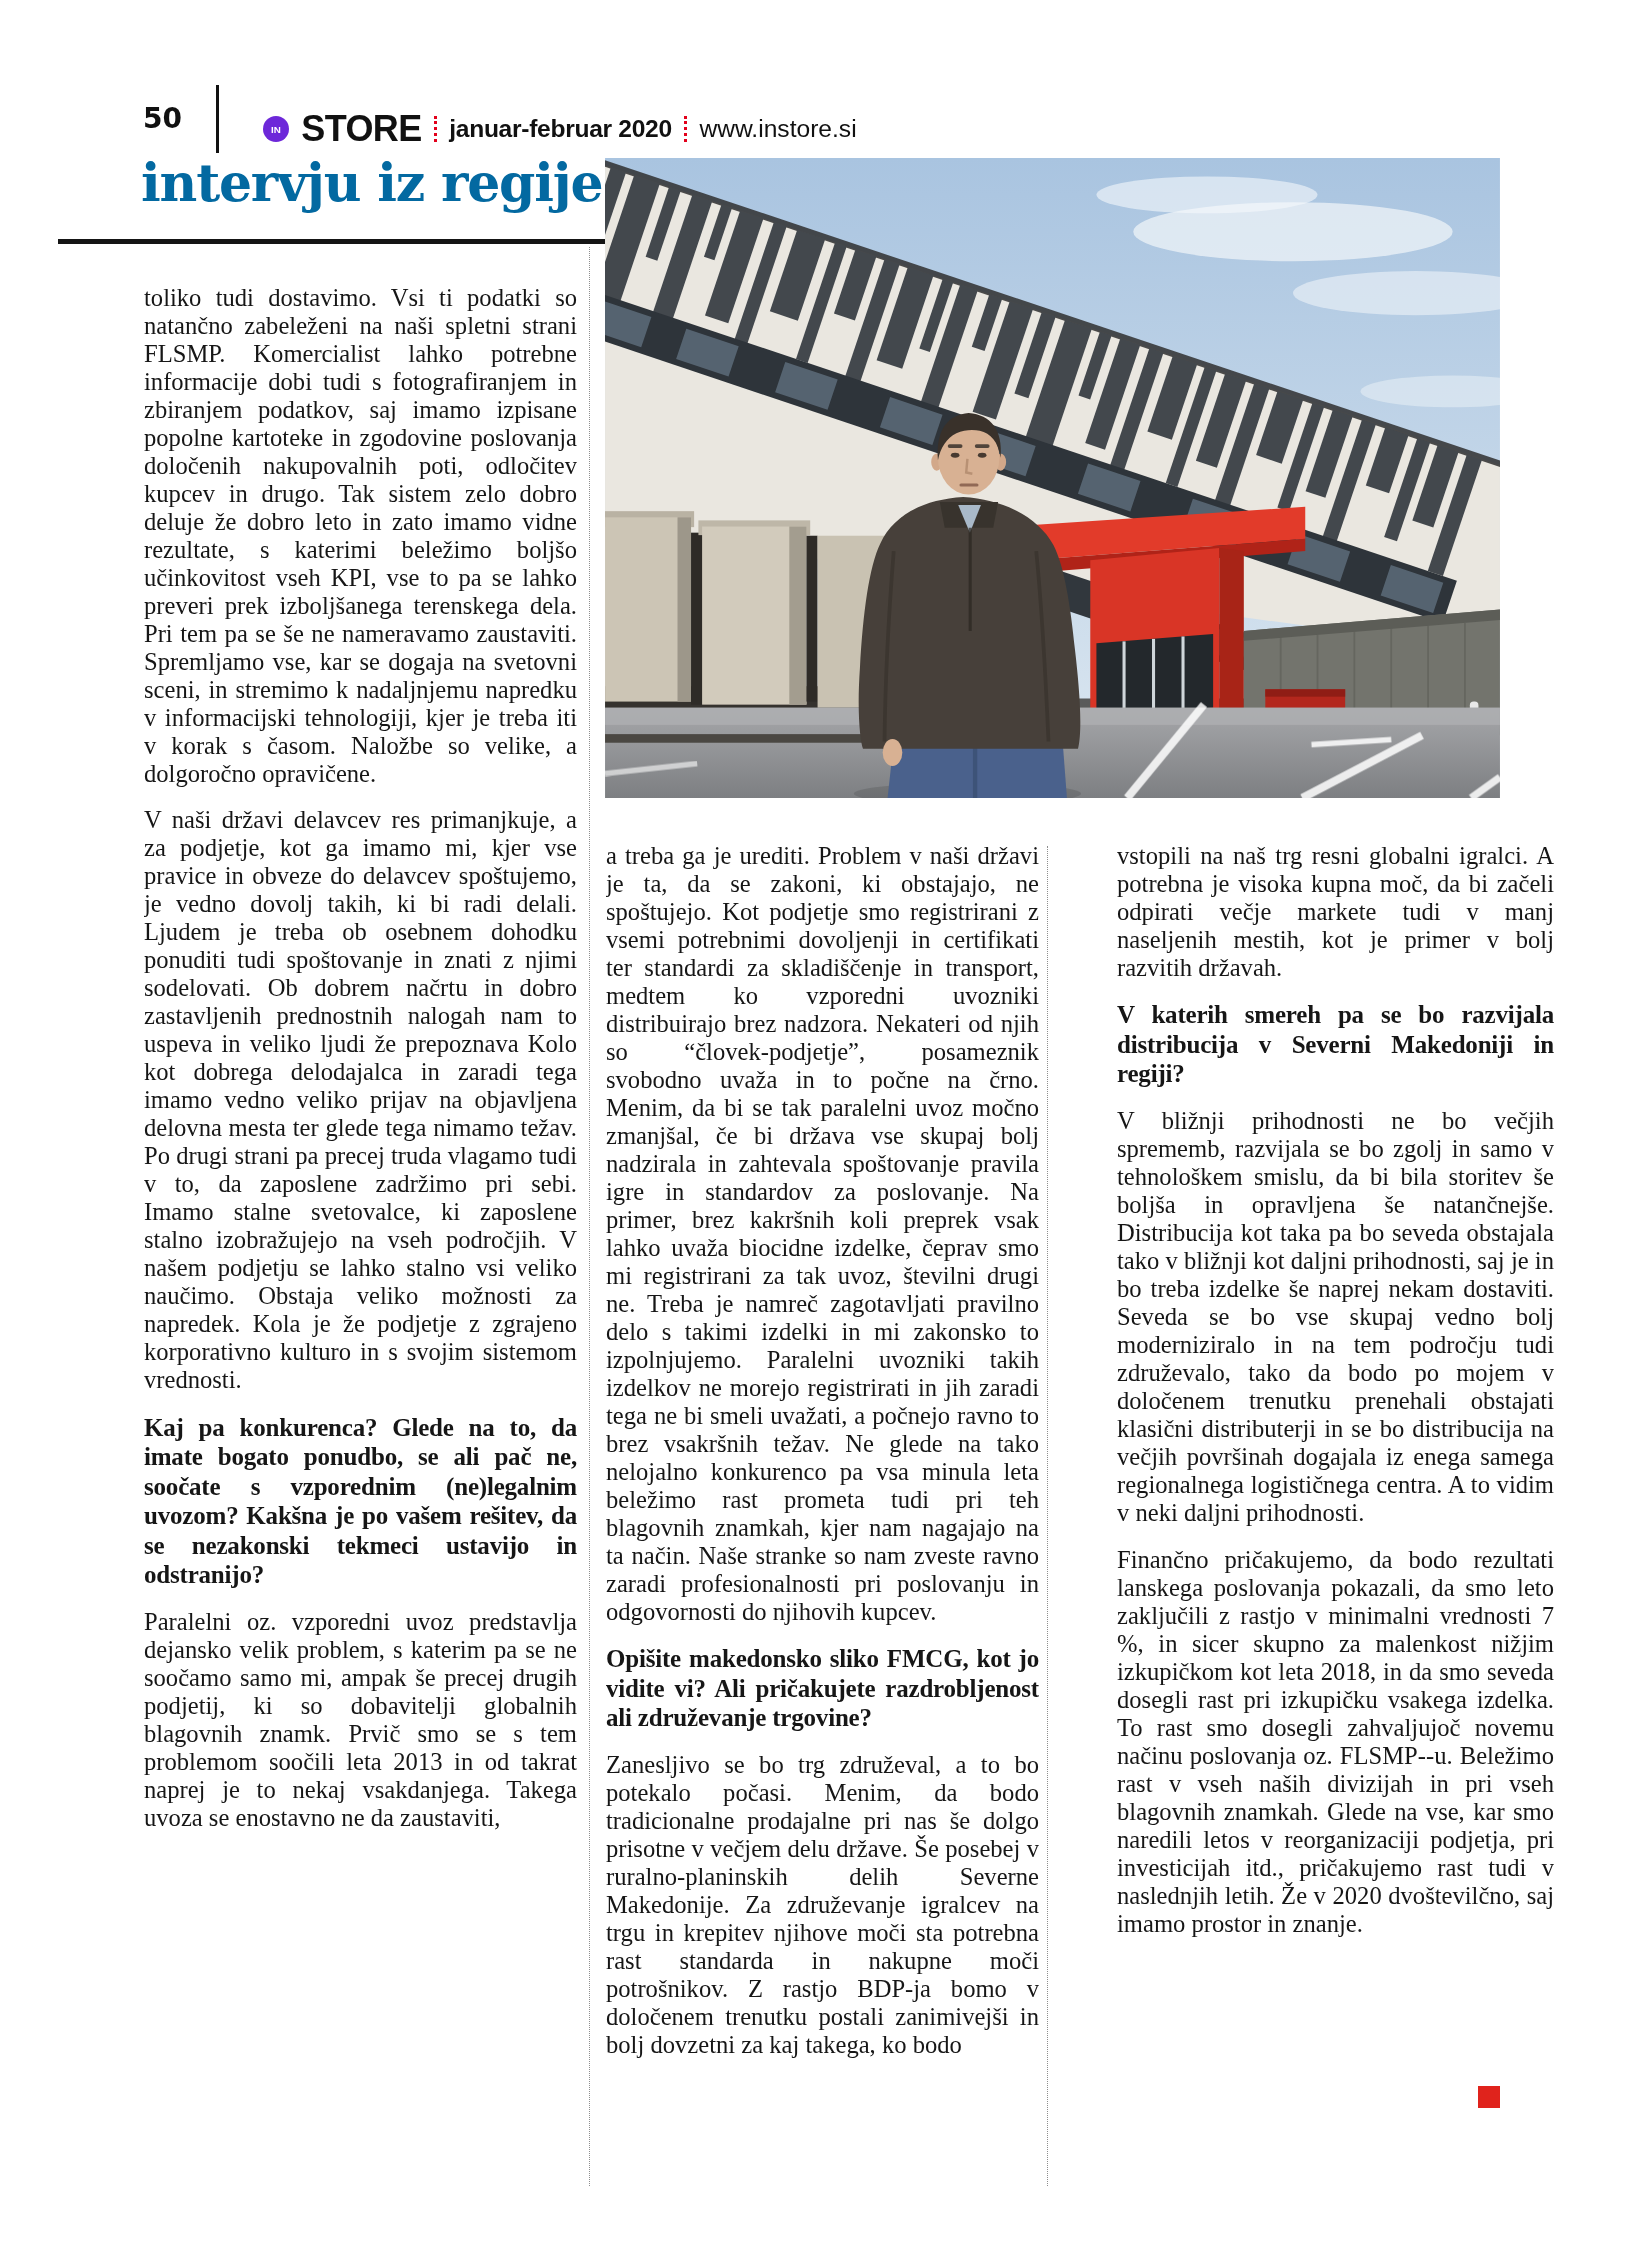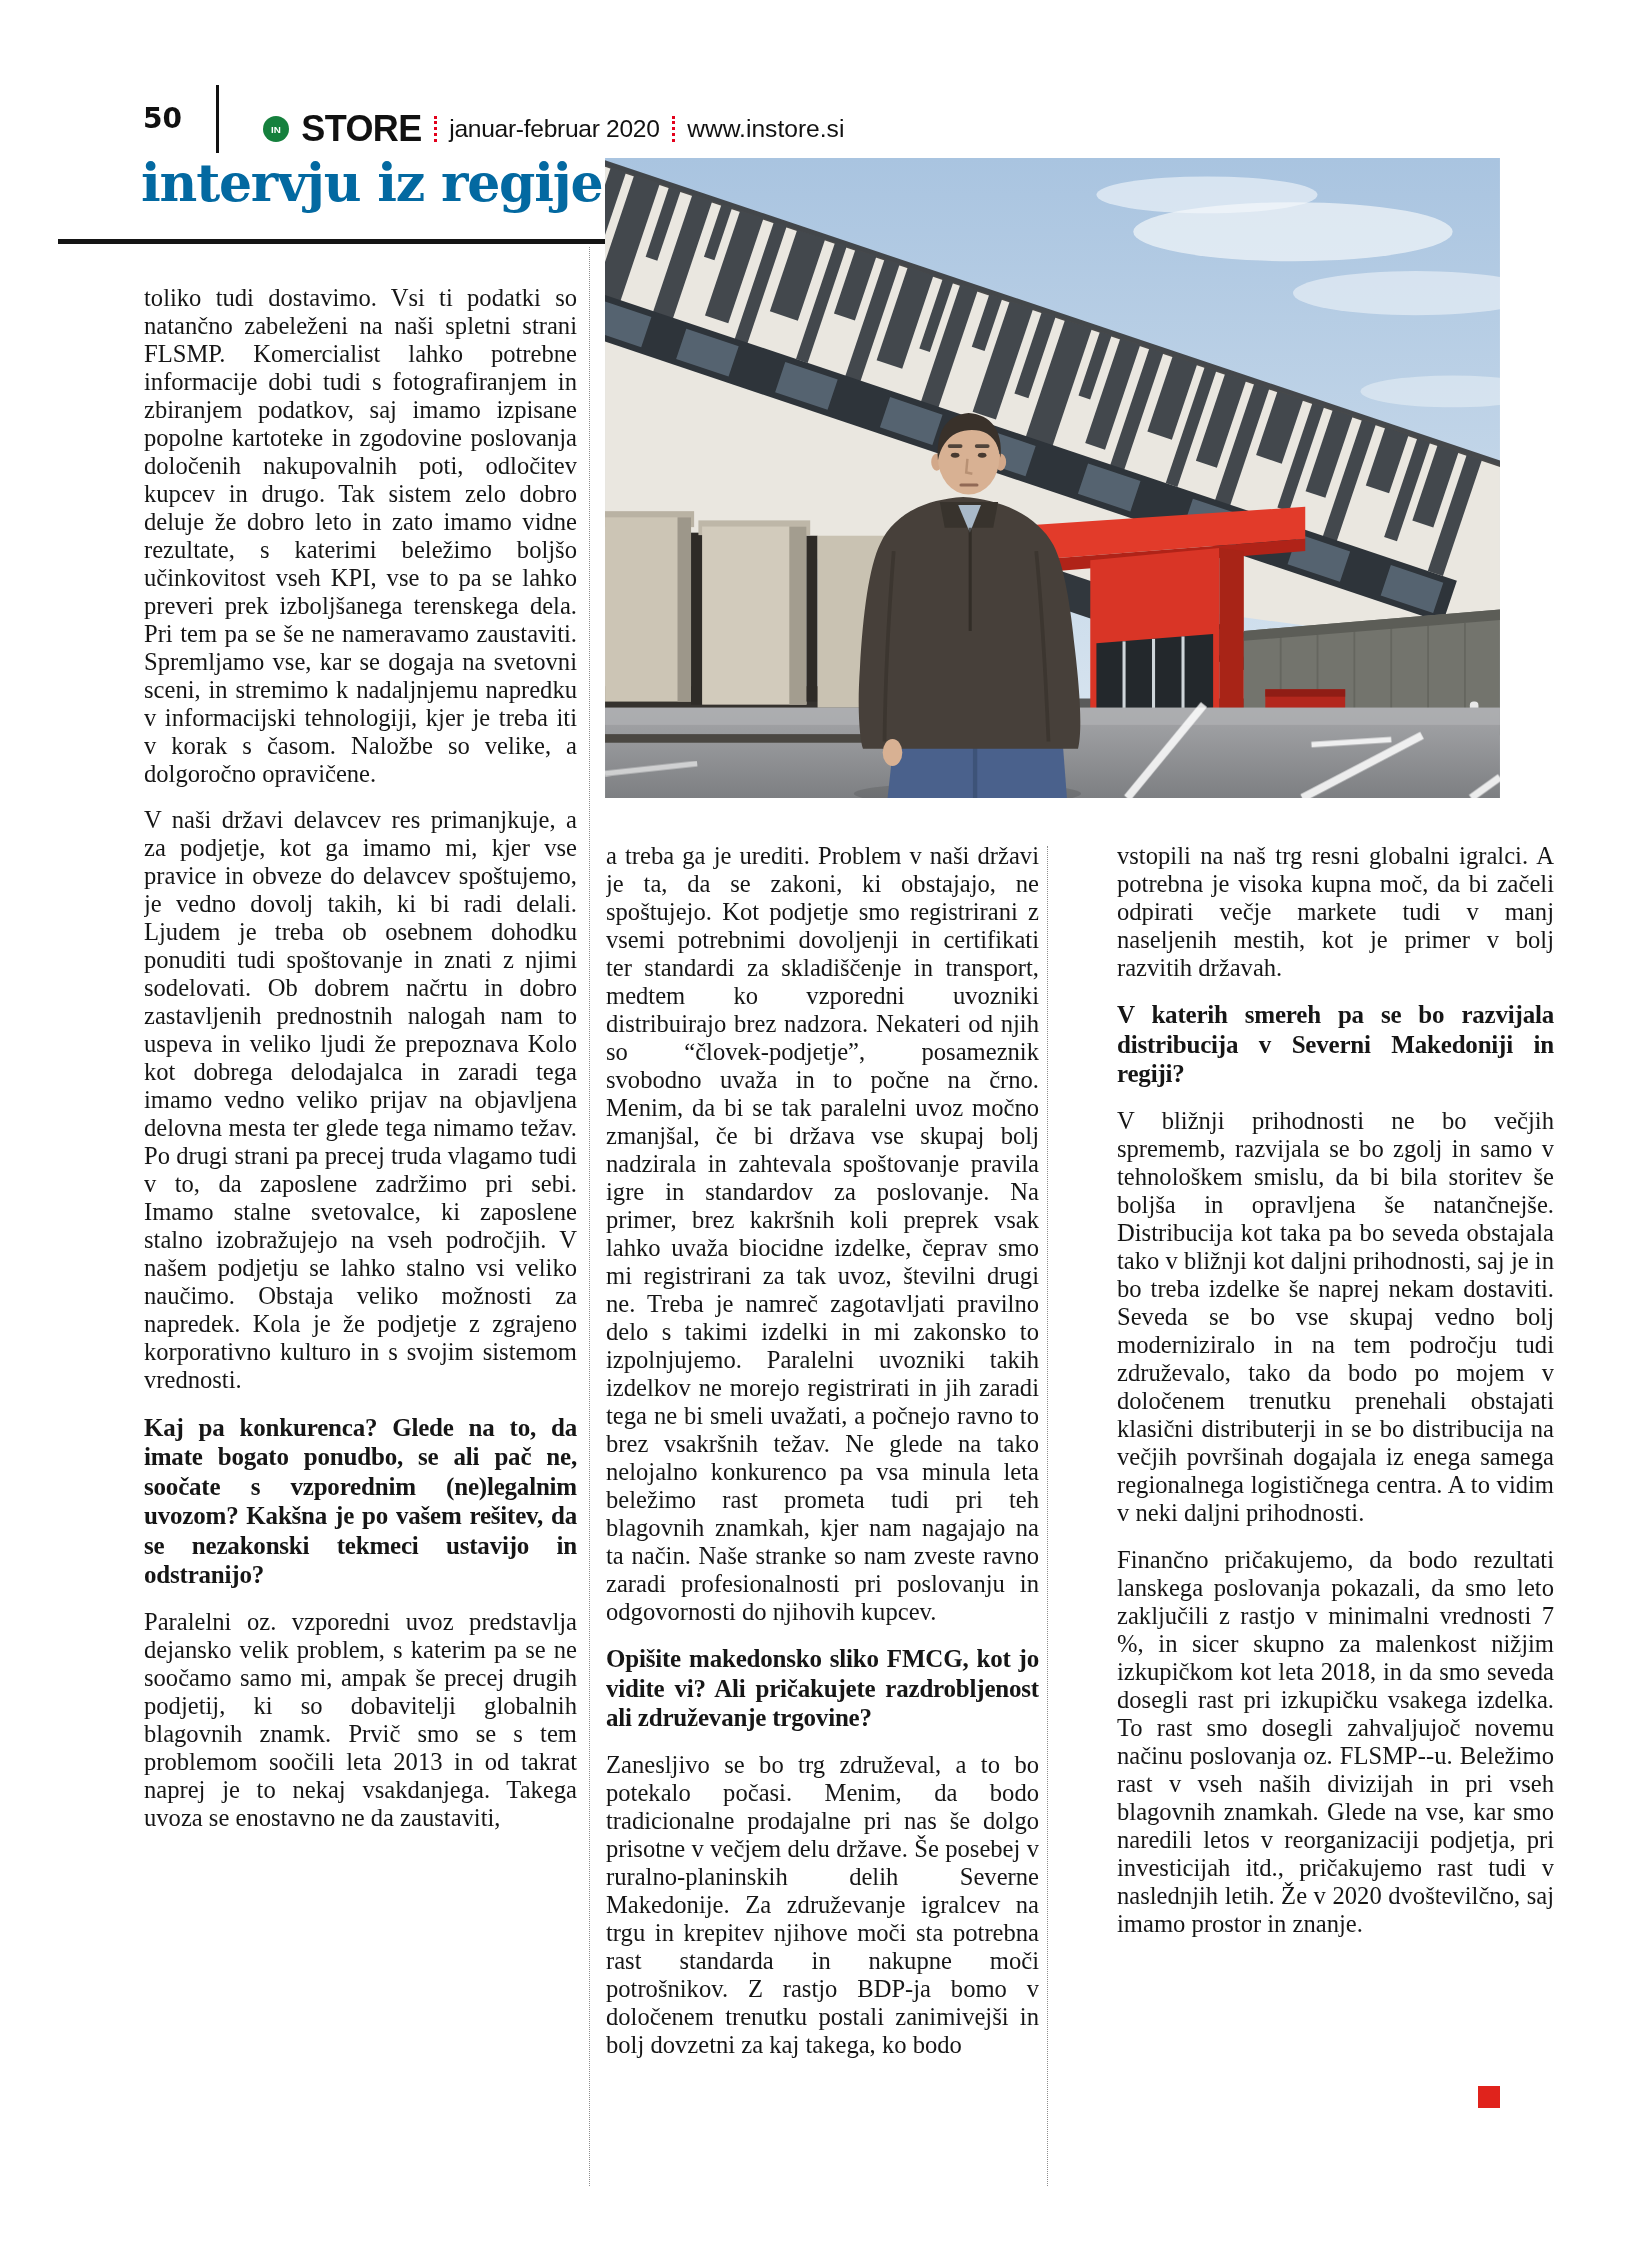--- a/index.html
+++ b/index.html
@@ -5,26 +5,26 @@
   html,body{margin:0;padding:0;background:#ffffff;}
   .page{position:relative;width:1630px;height:2261px;background:#ffffff;overflow:hidden;
         font-family:"Liberation Serif", serif;color:#161616;}
 
   
   .page-number{position:absolute;left:143px;top:102px;font-family:"DejaVu Sans", sans-serif;
                font-weight:800;font-size:28px;color:#111;}
   .header-divider{position:absolute;left:216px;top:85px;width:3.1px;height:68px;background:#111;}
   .masthead{position:absolute;left:263px;top:108px;display:flex;align-items:center;gap:12.3px;
             font-family:"Liberation Sans", sans-serif;}
-  .logo-circle{width:26px;height:26px;border-radius:50%;background:#15803d;color:#fff;
+  .logo-circle{width:26px;height:26px;border-radius:50%;background:#6d28d9;color:#fff;
                display:flex;align-items:center;justify-content:center;
                font-weight:700;font-size:9.8px;letter-spacing:0;}
   .logo-store{font-weight:900;font-size:36px;letter-spacing:-0.6px;color:#111;}
   .red-dotted-sep{height:26px;width:0;border-left:3.7px dotted #e3001b;}
-  .issue{font-weight:400;font-size:24.6px;color:#111;letter-spacing:-0.3px;}
+  .issue{font-weight:700;font-size:24.6px;color:#111;letter-spacing:-0.3px;}
   .website{font-weight:400;font-size:24.6px;color:#111;}
 
   .section-title{position:absolute;left:141px;top:152px;font-family:"DejaVu Serif", serif;
                  font-weight:800;font-size:52px;letter-spacing:-1.2px;color:#0369a1;}
   .title-rule{position:absolute;left:58px;top:239px;width:548px;height:4.9px;background:#151515;}
 
   
   .photo{position:absolute;left:605px;top:158px;width:895px;height:640px;overflow:hidden;}
   .photo svg{display:block;width:100%;height:100%;}
 

